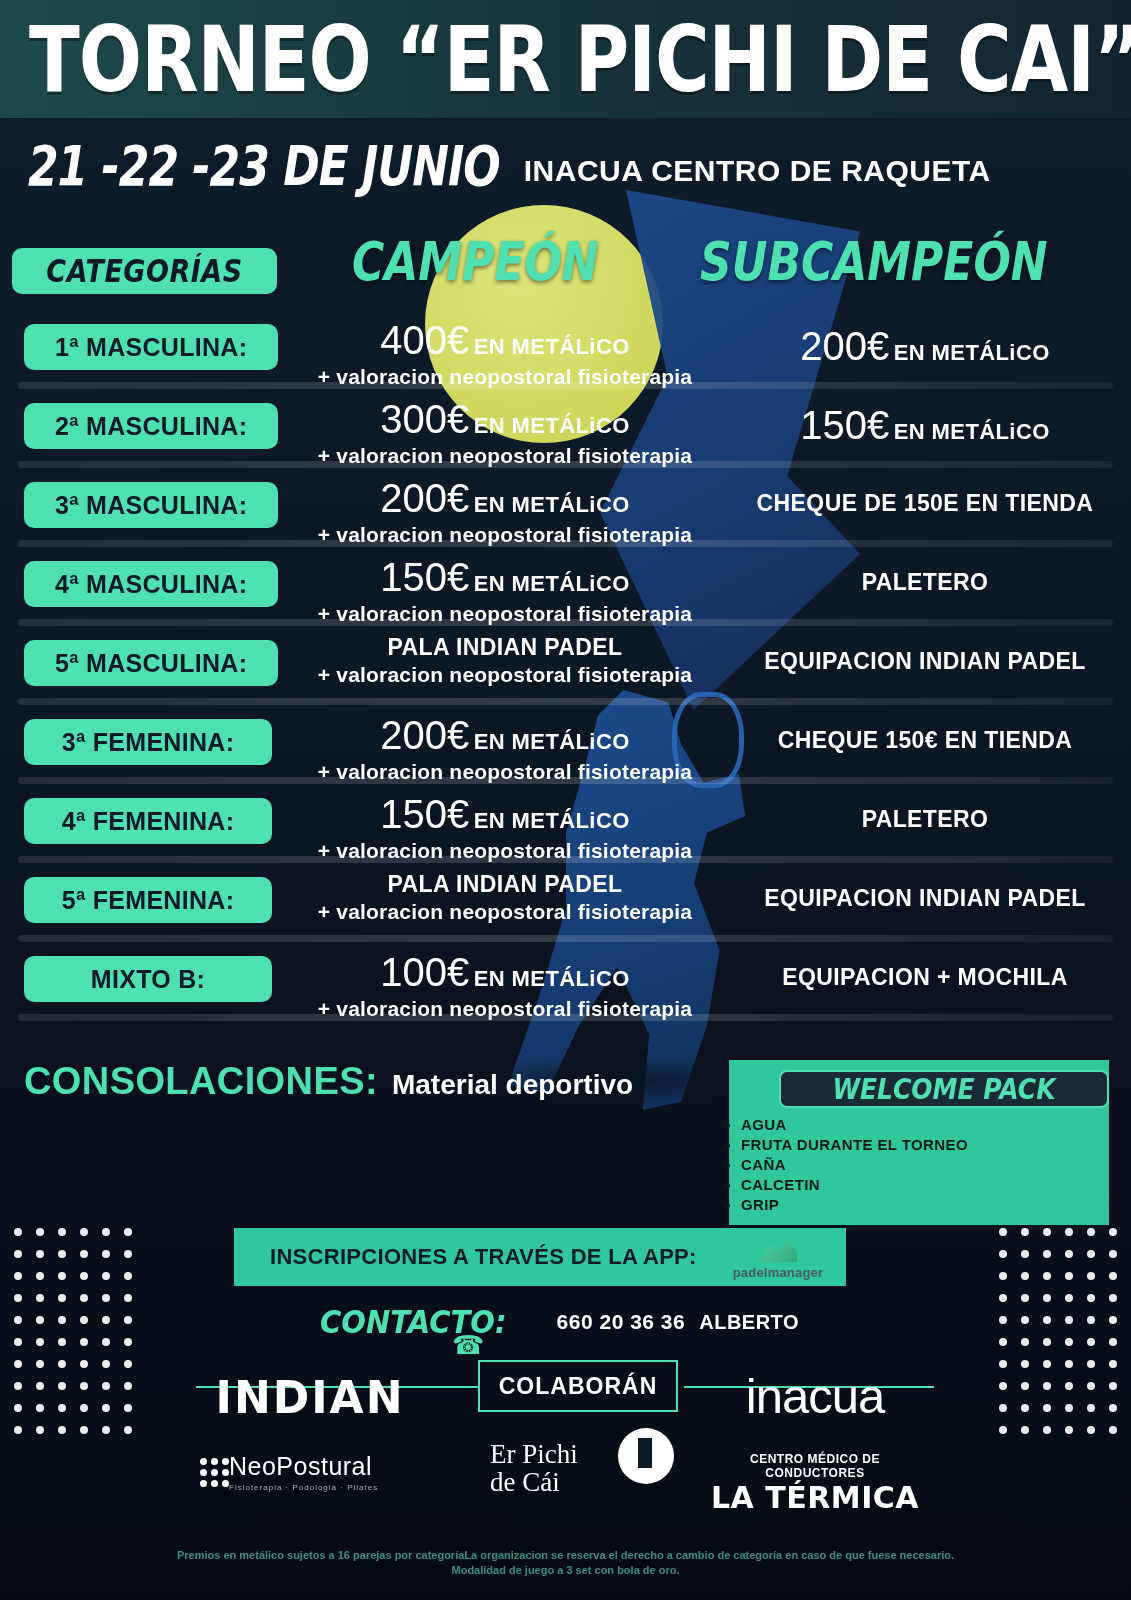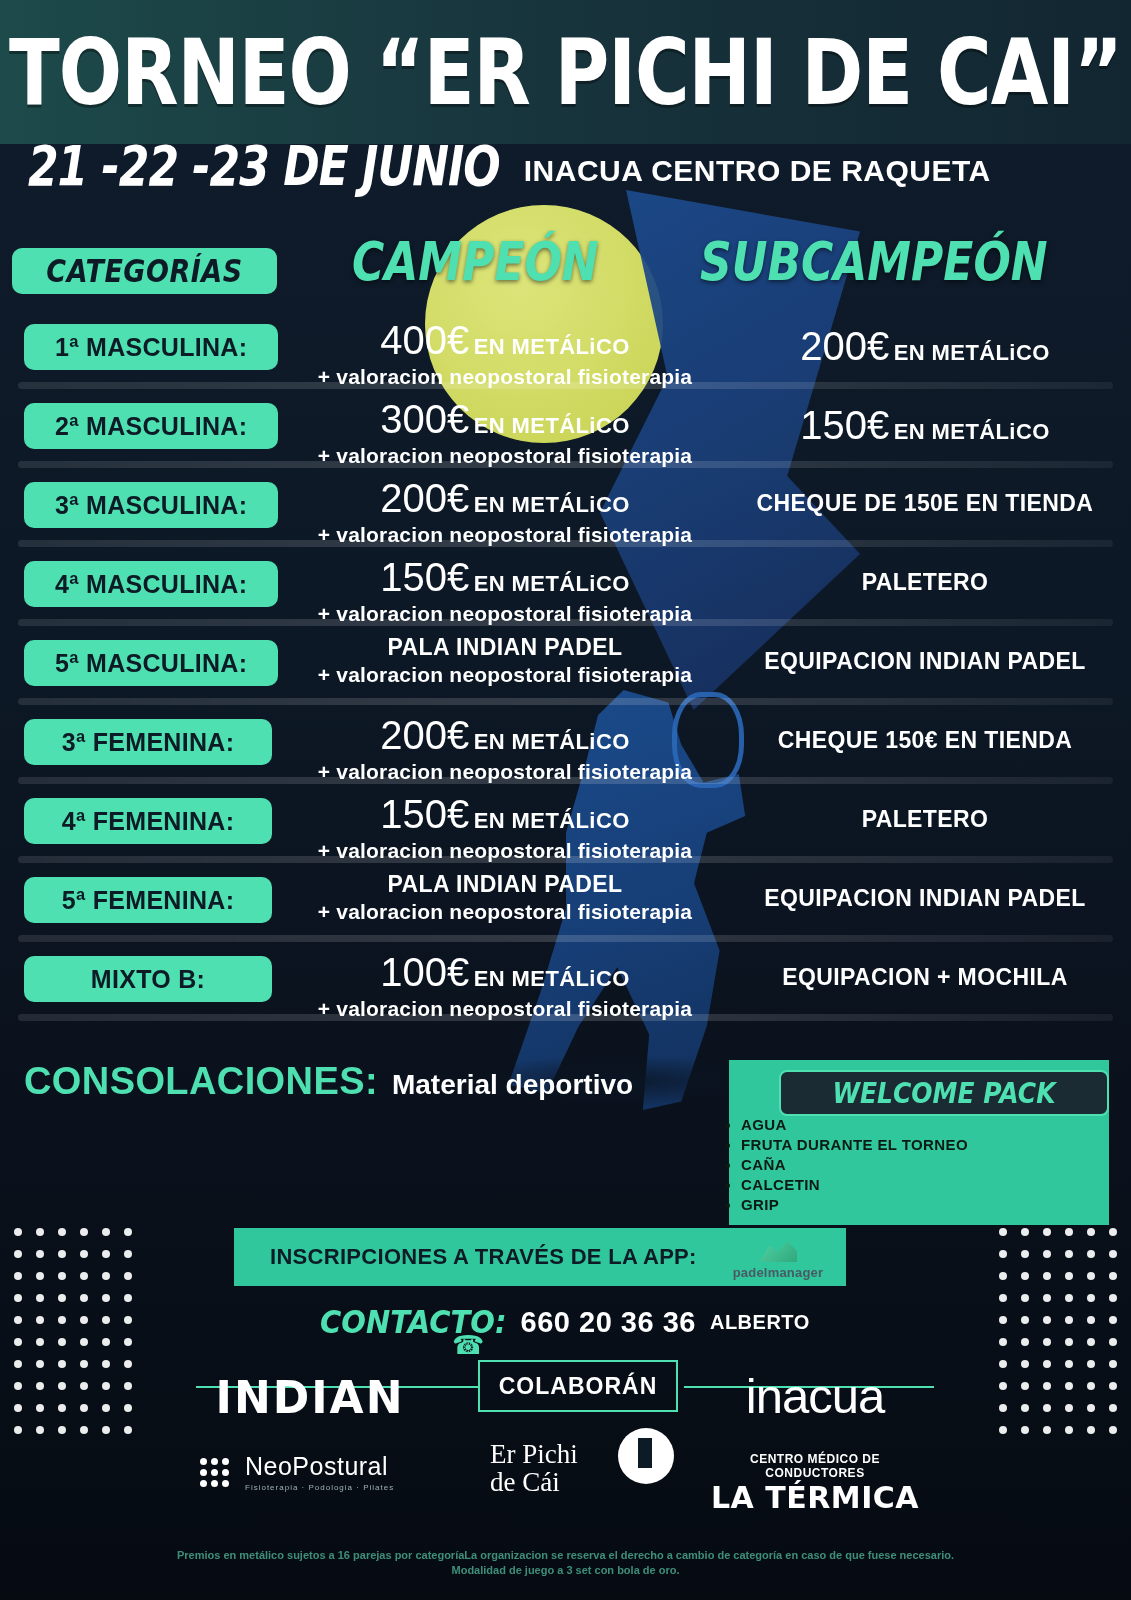--- a/index.html
+++ b/index.html
@@ -11,23 +11,23 @@
   }
   #poster {
     position: relative;
     width: 1131px; height: 1600px;
     background: linear-gradient(180deg, #0f1c2b 0%, #0d1826 40%, #0a111c 70%, #060b12 100%);
     overflow: hidden;
   }
 
   
   .title-band {
-    position: absolute; top: 0; left: 0; width: 1131px; height: 144px;
+    position: absolute; top: 0; left: 0; width: 1131px; height: 118px;
     background: linear-gradient(90deg, #1d4a4a 0%, #17333c 50%, #122631 100%);
-    display: flex; align-items: center; justify-content: center;
+    display: flex; align-items: center; justify-content: flex-end;
   }
   .title-text {
     font-family: "DejaVu Sans", sans-serif;
     font-weight: bold;
     font-size: 73px;
     letter-spacing: -1px;
     color: #ffffff;
     white-space: nowrap;
     transform: scaleY(1.25) scaleX(1.02);
     text-shadow: 0 2px 0 rgba(0,0,0,0.35);
@@ -169,21 +169,21 @@
   }
   .consol-label { font-size: 38px; font-weight: bold; color: #4ee0b0; letter-spacing: 0.4px; }
   .consol-value { font-size: 28px; font-weight: bold; color: #ffffff; }
 
   
   .welcome-box {
     position: absolute; right: 22px; top: 1060px; width: 380px; height: 165px;
     background: #2fc79b; z-index: 5;
   }
   .welcome-title {
-    position: absolute; right: 22px; top: 1070px; width: 330px; height: 46px;
+    position: absolute; right: 22px; top: 1070px; width: 330px; height: 38px;
     background: #1a2b33; border: 2px solid #4ee0b0; border-radius: 8px;
     display: flex; align-items: center; justify-content: center; z-index: 6;
   }
   .welcome-title span {
     font-family: "DejaVu Sans", sans-serif;
     font-weight: bold; font-style: italic; font-size: 25px; color: #4ee0b0;
     transform: scaleY(1.1);
   }
   .welcome-list {
     position: absolute; right: 60px; top: 1115px; width: 330px; z-index: 6;
@@ -220,21 +220,21 @@
   .pm-word { font-size: 13px; color: #4a5a63; font-weight: bold; margin-top: 3px; letter-spacing: 0.2px; }
 
   
   .contacto {
     position: absolute; left: 320px; top: 1305px; display: flex; align-items: center; gap: 14px; z-index: 5;
   }
   .contacto-label {
     font-family: "DejaVu Sans", sans-serif; font-style: italic; font-weight: bold;
     font-size: 29px; color: #4ee0b0; transform: scaleY(1.12);
   }
-  .contacto-phone { font-size: 29px; font-weight: bold; color: #ffffff; letter-spacing: 0.5px; }
+  .contacto-phone { font-size: 21px; font-weight: bold; color: #ffffff; letter-spacing: 0.5px; margin-left: 36px; }
   .contacto-name { font-size: 20px; font-weight: bold; color: #ffffff; letter-spacing: 0.5px; }
   .phone-icon {
     position: absolute; left: 452px; top: 1330px; font-size: 26px; color: #4ee0b0; z-index: 6;
   }
 
   
   .colab-box {
     position: absolute; left: 478px; top: 1360px; width: 200px; height: 52px;
     border: 2px solid #4ee0b0; display: flex; align-items: center; justify-content: center; z-index: 6;
   }
@@ -245,21 +245,21 @@
   .colab-line.l { left: 196px; width: 282px; }
   .colab-line.r { left: 684px; width: 250px; }
 
   .logo-indian {
     position: absolute; left: 200px; top: 1372px; width: 220px; z-index: 5;
     font-family: "DejaVu Sans", sans-serif; font-weight: bold; font-size: 44px;
     color: #ffffff; letter-spacing: 2px; text-align: center;
   }
   .logo-neo {
     position: absolute; left: 200px; top: 1452px; width: 230px; z-index: 5;
-    display: flex; align-items: center; gap: 16px;
+    display: flex; align-items: center; gap: 0;
   }
   .neo-dots { display: grid; grid-template-columns: repeat(3, 7px); gap: 4px; }
   .neo-dots i { width: 7px; height: 7px; background: #ffffff; border-radius: 50%; display: block; }
   .neo-name { font-size: 25px; color: #ffffff; letter-spacing: 0.5px; }
   .neo-sub { font-size: 8px; color: #9fb0bb; letter-spacing: 1px; margin-top: 2px; }
 
   .logo-erpichi {
     position: absolute; left: 478px; top: 1440px; width: 200px; z-index: 5;
     font-family: "Liberation Serif", serif; font-size: 27px; color: #ffffff;
     line-height: 28px; text-align: left; padding-left: 12px;

